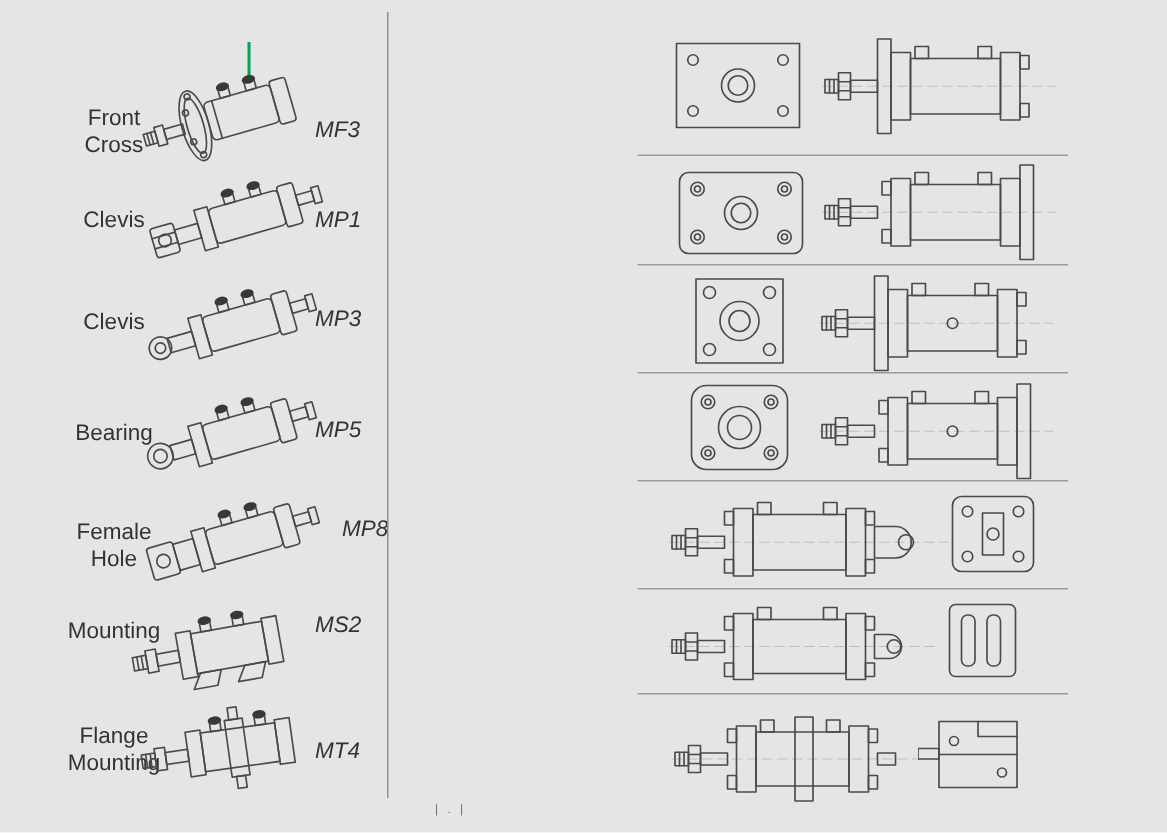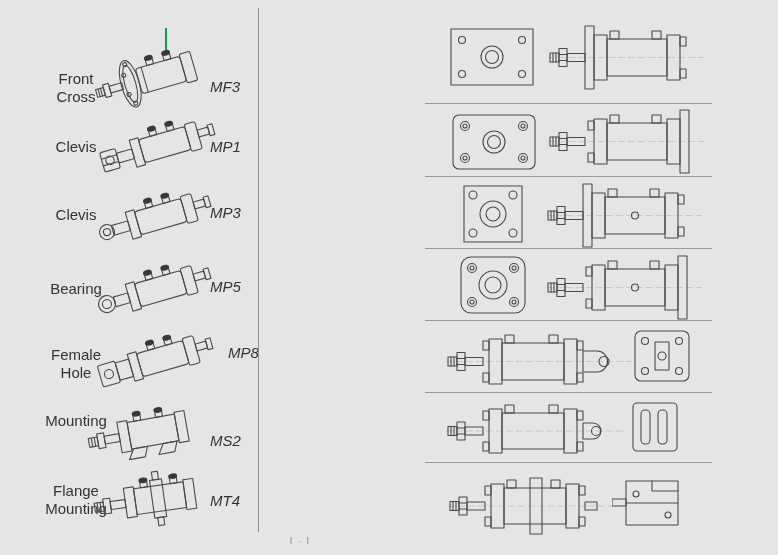--- a/index.html
+++ b/index.html
@@ -160,21 +160,21 @@
       <rect x="43" y="29" width="48" height="27"></rect>
       <rect x="91" y="27" width="10" height="31"></rect>
       <rect x="50" y="22" width="7" height="7"></rect>
         <ellipse class="f" cx="53.5" cy="22" rx="4.5" ry="2.8"></ellipse>
       <rect x="72" y="22" width="7" height="7"></rect>
         <ellipse class="f" cx="75.5" cy="22" rx="4.5" ry="2.8"></ellipse>
       <path d="M45 56 l-6 10 h16 l4 -10 z"></path>
       <path d="M75 56 l-6 10 h16 l4 -10 z"></path>
     </g>
   </svg>
-  <div class="code" style="left:210px;top:432px">MS2</div>
+  <div class="code" style="left:210px;top:408px">MS2</div>
 
   <div class="label" style="left:28px;top:482px">
     <span>Flange</span>
     <span>Mounting</span>
   </div>
   <svg class="draw" style="left:92px;top:456px" width="134" height="84" viewBox="0 0 134 84">
     <g class="s" transform="rotate(-8 62 42)">
       <rect x="2" y="39" width="9" height="9"></rect>
         <line x1="5" y1="39" x2="5" y2="48"></line>
         <line x1="8" y1="39" x2="8" y2="48"></line>

